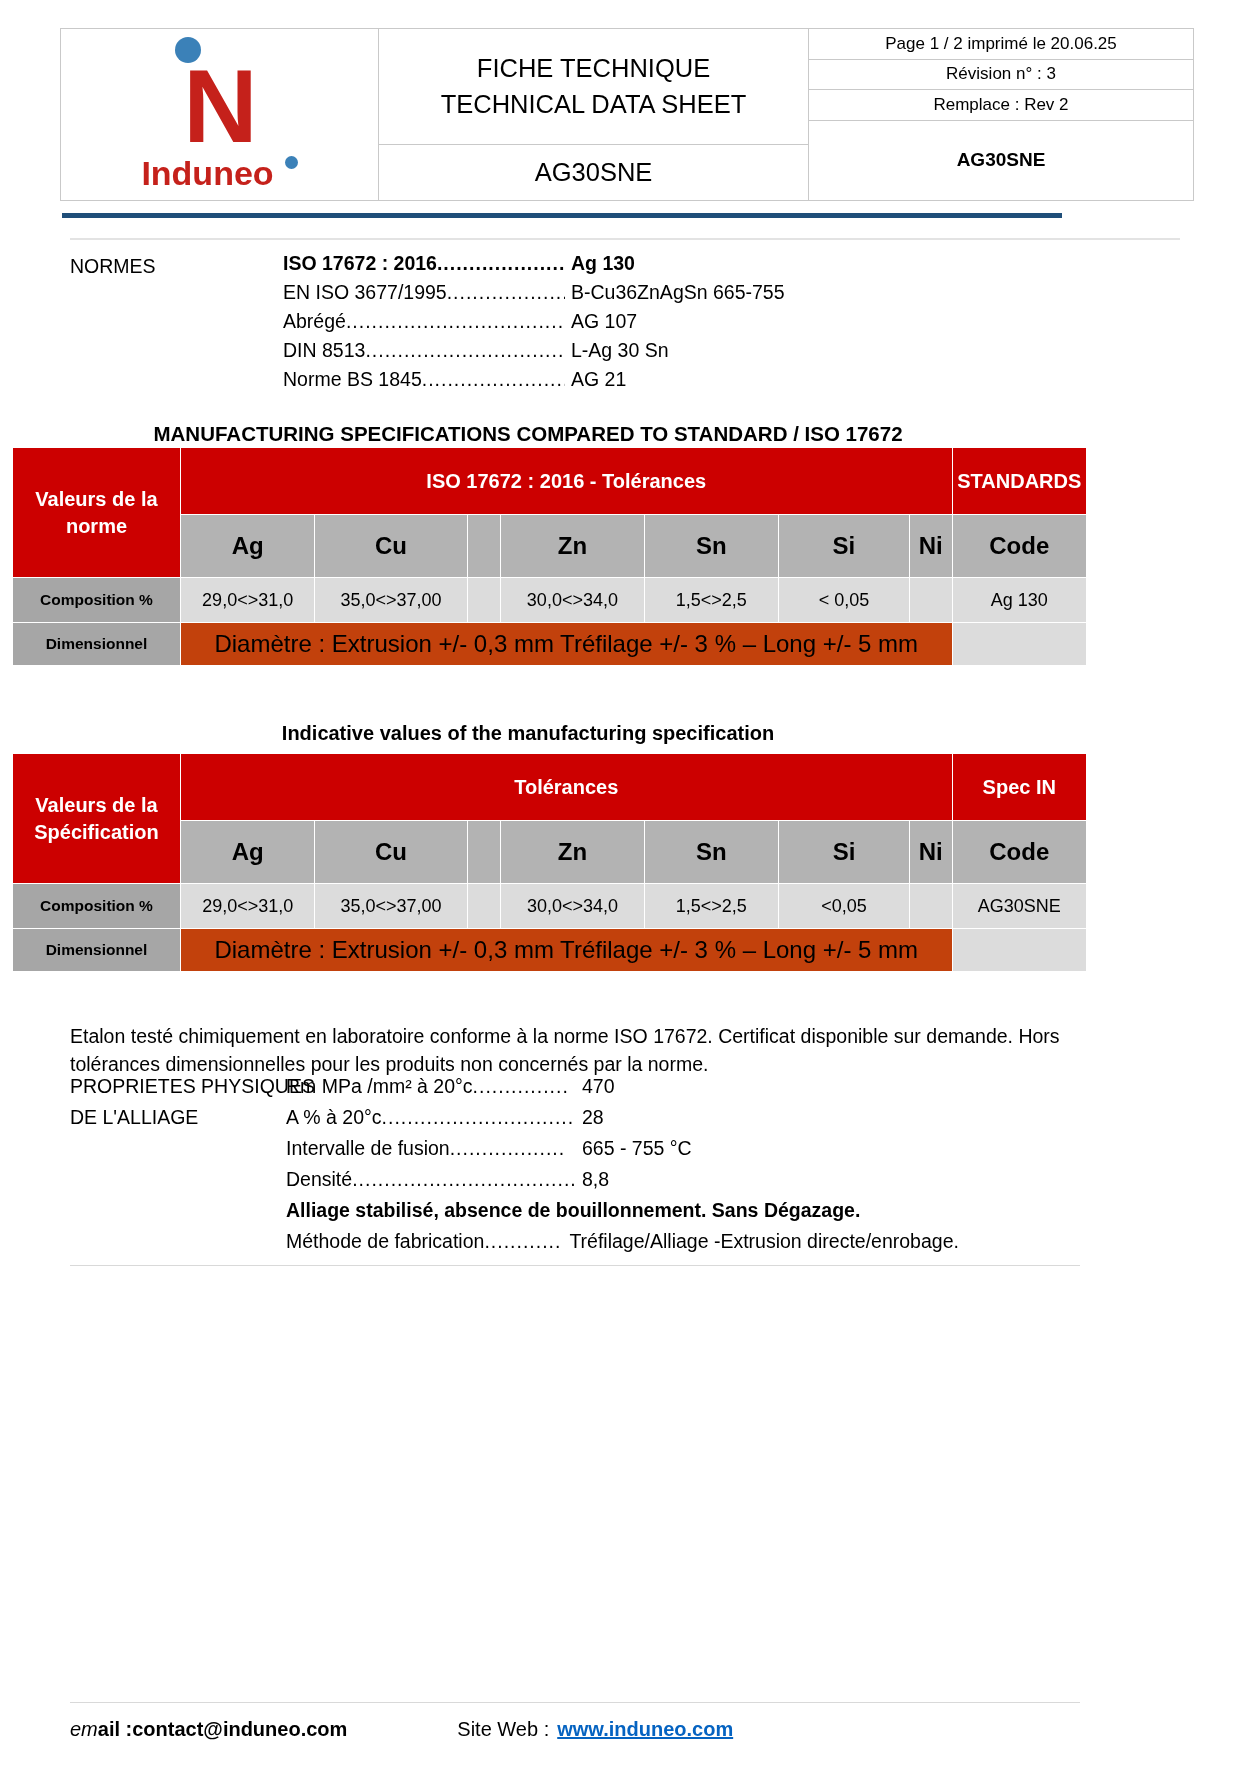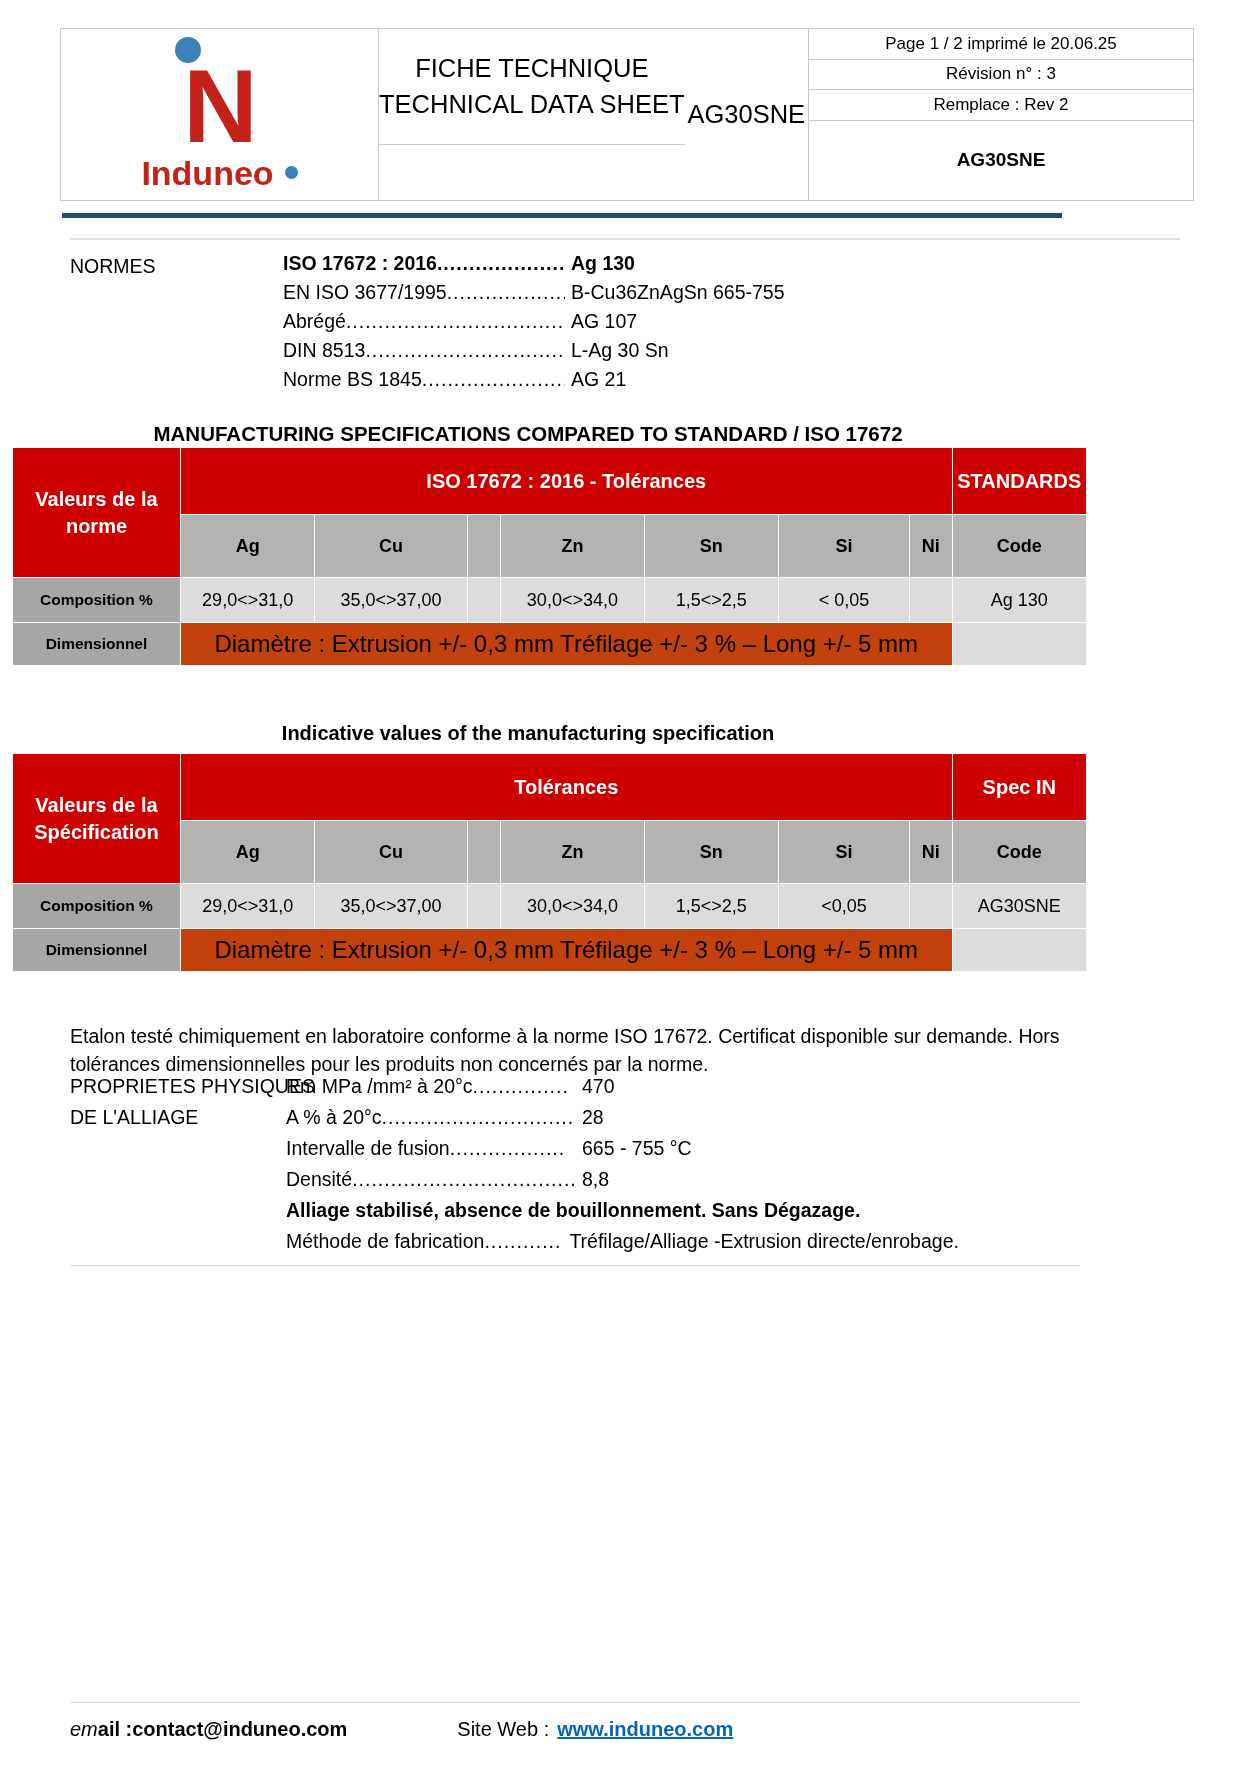--- a/index.html
+++ b/index.html
@@ -56,21 +56,21 @@
     font-family: "Liberation Sans", sans-serif;
     font-weight: bold;
     font-size: 103px;
     color: #c5211b;
     letter-spacing: -2px;
     line-height: 0.92;
     margin: -4px 0 0 0;
   }
   .logo-name-row {
     display: flex;
-    align-items: center;
+    align-items: flex-start;
     justify-content: center;
     gap: 11px;
     margin-top: 1px;
   }
   .logo-name {
     font-family: "Liberation Sans", sans-serif;
     font-weight: bold;
     font-size: 34px;
     color: #c5211b;
     letter-spacing: 0px;
@@ -81,21 +81,21 @@
     border-radius: 50%;
     background: #3b81b8;
     display: inline-block;
   }
 
   .hdr-middle {
     width: 430px;
     box-sizing: border-box;
     border-right: 1px solid #c9c9c9;
     display: flex;
-    flex-direction: row;
+    flex-direction: column;
   }
   .hdr-mid-top {
     height: 115px;
     border-bottom: 1px solid #c9c9c9;
     display: flex;
     flex-direction: column;
     align-items: center;
     justify-content: center;
     font-size: 25.5px;
     line-height: 1.38;
@@ -232,21 +232,21 @@
   .corner {
     font-size: 20px;
     line-height: 1.35;
   }
   .std-col {
     font-size: 20px;
   }
   .cell-gray {
     background: #b3b3b3;
     font-weight: bold;
-    font-size: 18px;
+    font-size: 24px;
     height: 62px;
   }
   .cell-light {
     background: #dcdcdc;
     font-size: 18px;
     height: 44px;
   }
   .cell-light-plain {
     background: #c2410c;
     font-size: 24px;

